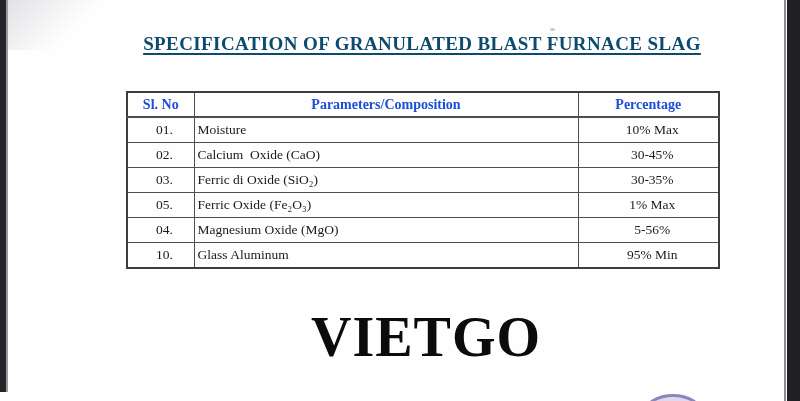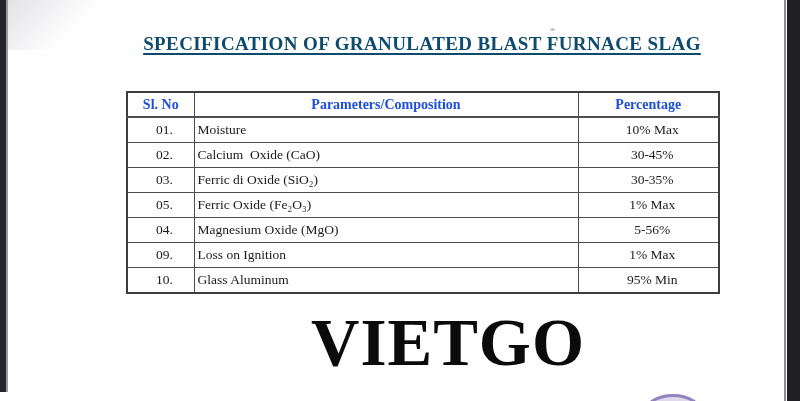--- a/index.html
+++ b/index.html
@@ -45,21 +45,21 @@
     margin-top:48px;
   }
   .spec-table td { height:24px; font-size:13.5px; color:#1a1a1a; padding:0; }
   td.cell-no    { padding-left:28px; }
   td.cell-param { padding-left:3px; white-space:pre; }
   td.cell-pct   { padding-left:8px;  white-space:pre;text-align:center; }
 
   
   .watermark {
     position:absolute; left:311px; top:309px; line-height:1;
-    font-size:67px; font-weight:bold; letter-spacing:1px; color:#0b0b0b;
+    font-size:56px; font-weight:bold; letter-spacing:1px; color:#0b0b0b;
     font-family:"Liberation Serif","DejaVu Serif",serif;
   }
 
   
   .stamp-arc {
     position:absolute; left:644px; top:394px; width:52px; height:30px;
     border-radius:50%; border:3px solid #9184bd; background:#dedaec;
   }
 </style>
 </head>
@@ -105,25 +105,20 @@
         <td class="cell-no">05.</td>
         <td class="cell-param">Ferric Oxide (Fe₂O₃)</td>
         <td class="cell-pct">1% Max</td>
       </tr>
       <tr>
         <td class="cell-no">04.</td>
         <td class="cell-param">Magnesium Oxide (MgO)</td>
         <td class="cell-pct">5-56%</td>
       </tr>
       <tr>
-        <td class="cell-no">09.</td>
-        <td class="cell-param">Loss on Ignition</td>
-        <td class="cell-pct">1% Max</td>
-      </tr>
-      <tr>
         <td class="cell-no">10.</td>
         <td class="cell-param">Glass Aluminum</td>
         <td class="cell-pct">95% Min</td>
       </tr>
     </tbody>
   </table>
 
   <div class="watermark">VIETGO</div>
 
   <div class="stamp-arc"></div>

